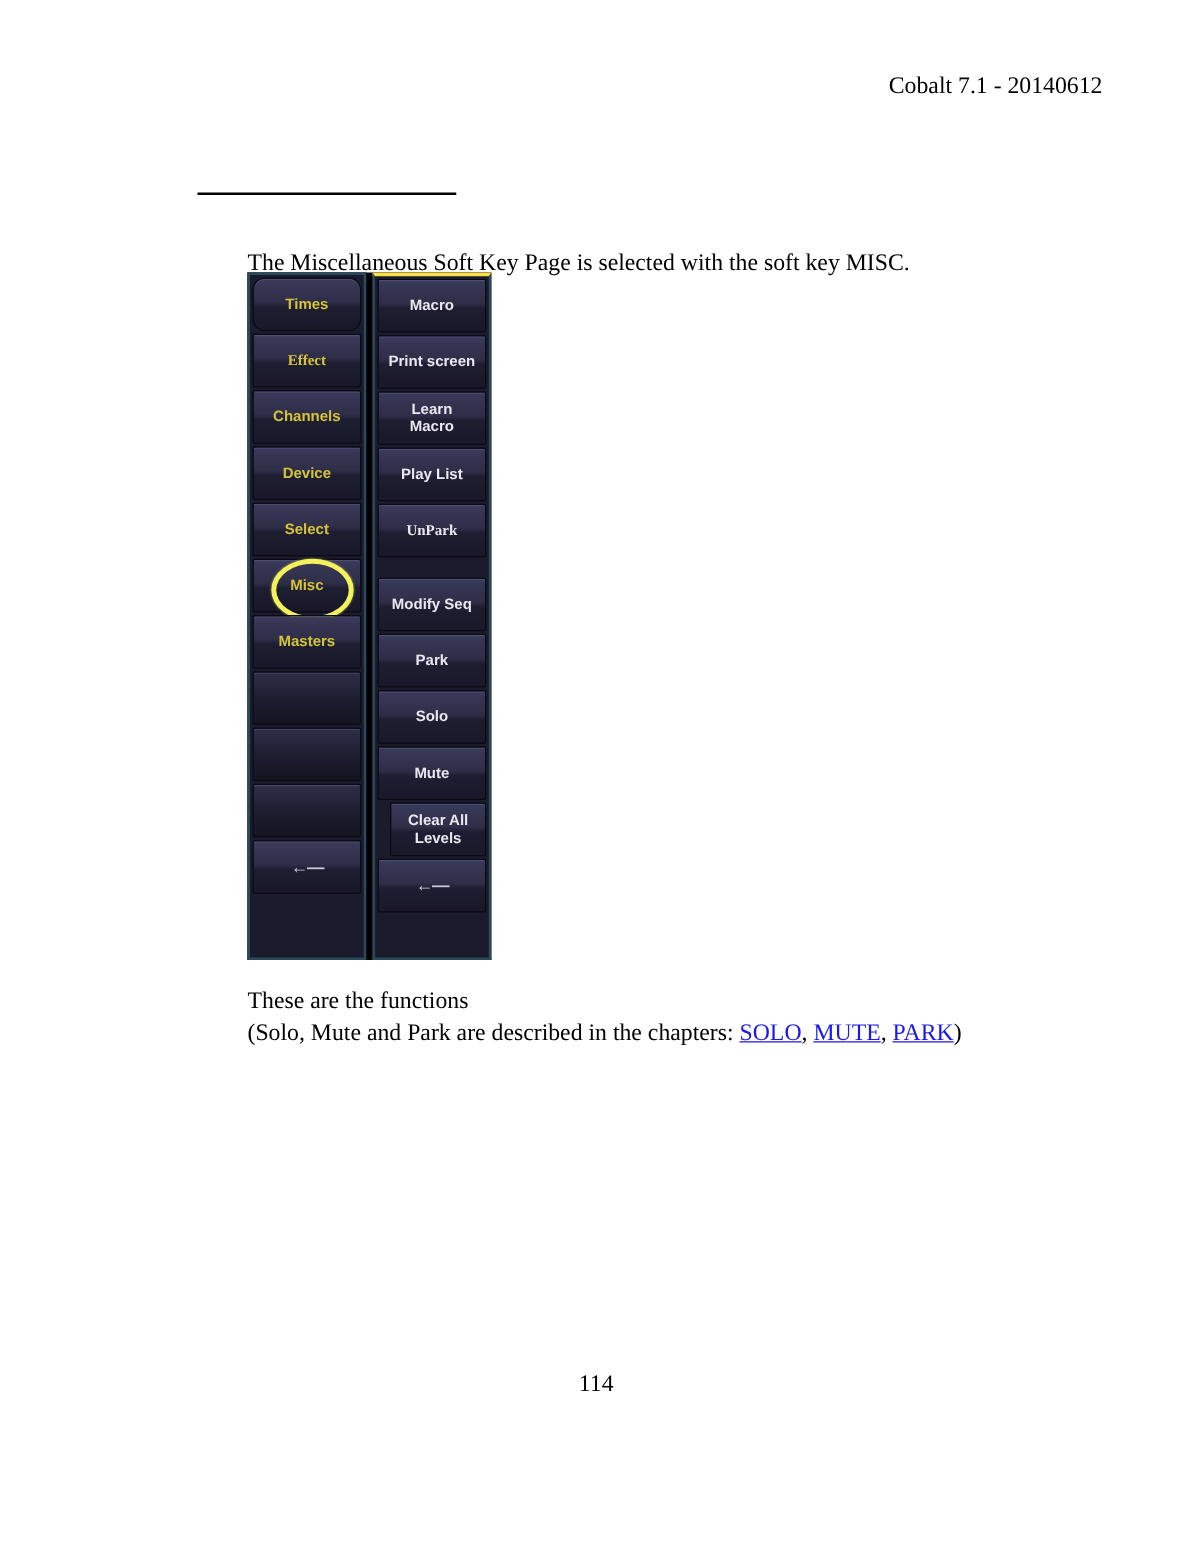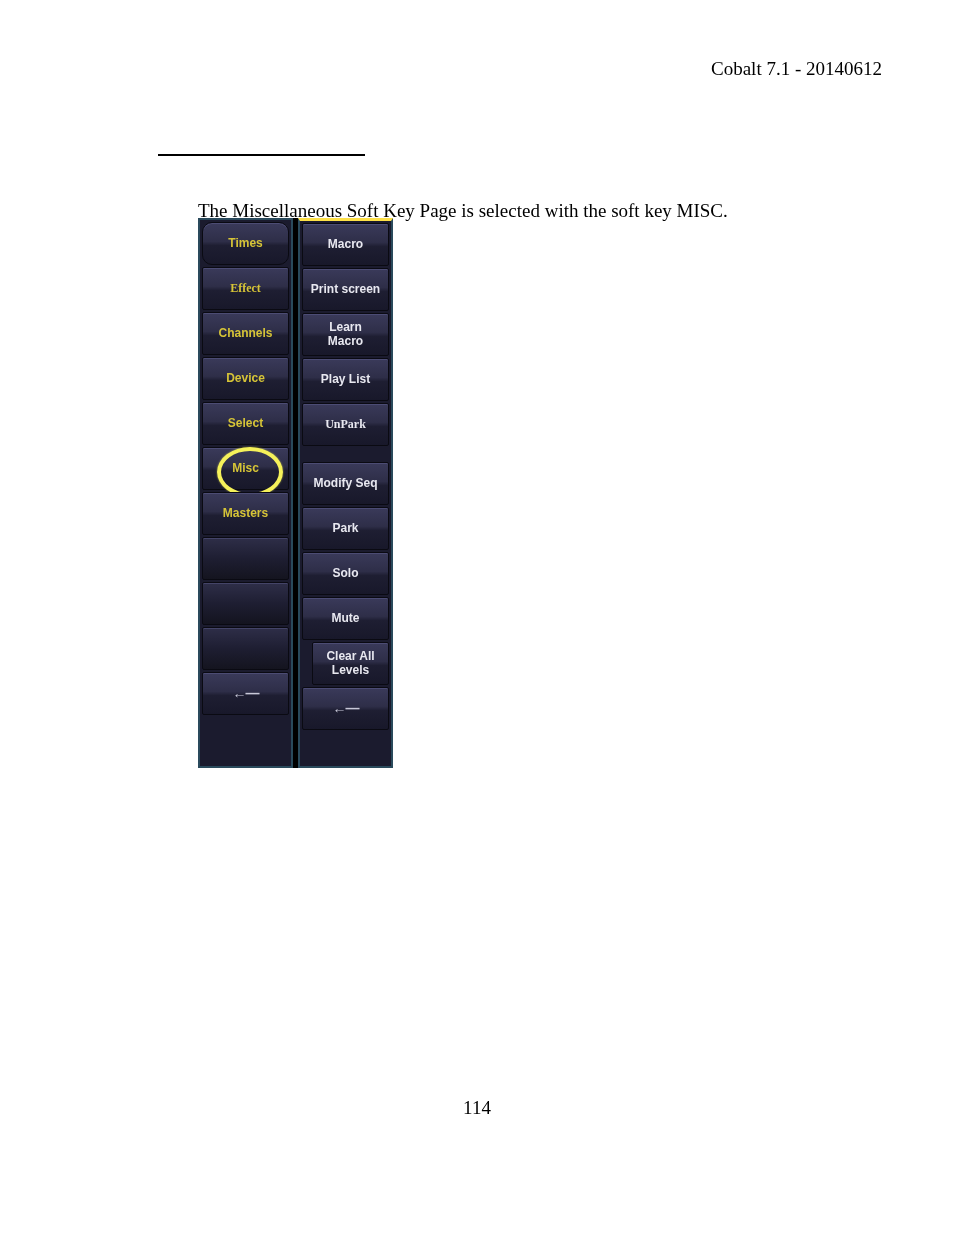--- a/index.html
+++ b/index.html
@@ -62,18 +62,22 @@
         <div class="key" style="white-space: pre-line; position: relative;">Solo</div>
         <div class="key" style="white-space: pre-line; position: relative;">Mute</div>
         <div class="key" style="white-space: pre-line; position: relative; margin-left: 10px;">Clear All
 Levels</div>
         <div class="key" style="position: relative;">
           <span class="back-arrow">←—</span>
         </div>
       </div>
   </div>
 
+  <div class="functions">
+    <span>These are the functions</span><br>
+    <span>(Solo, Mute and Park are described in the chapters: </span><a href="#">SOLO</a><span>, </span><a href="#">MUTE</a><span>, </span><a href="#">PARK</a><span>)</span>
+  </div>
 
   <div class="pagenum">
     <span>114</span>
   </div>
 
 </div>
 
 </body></html>

